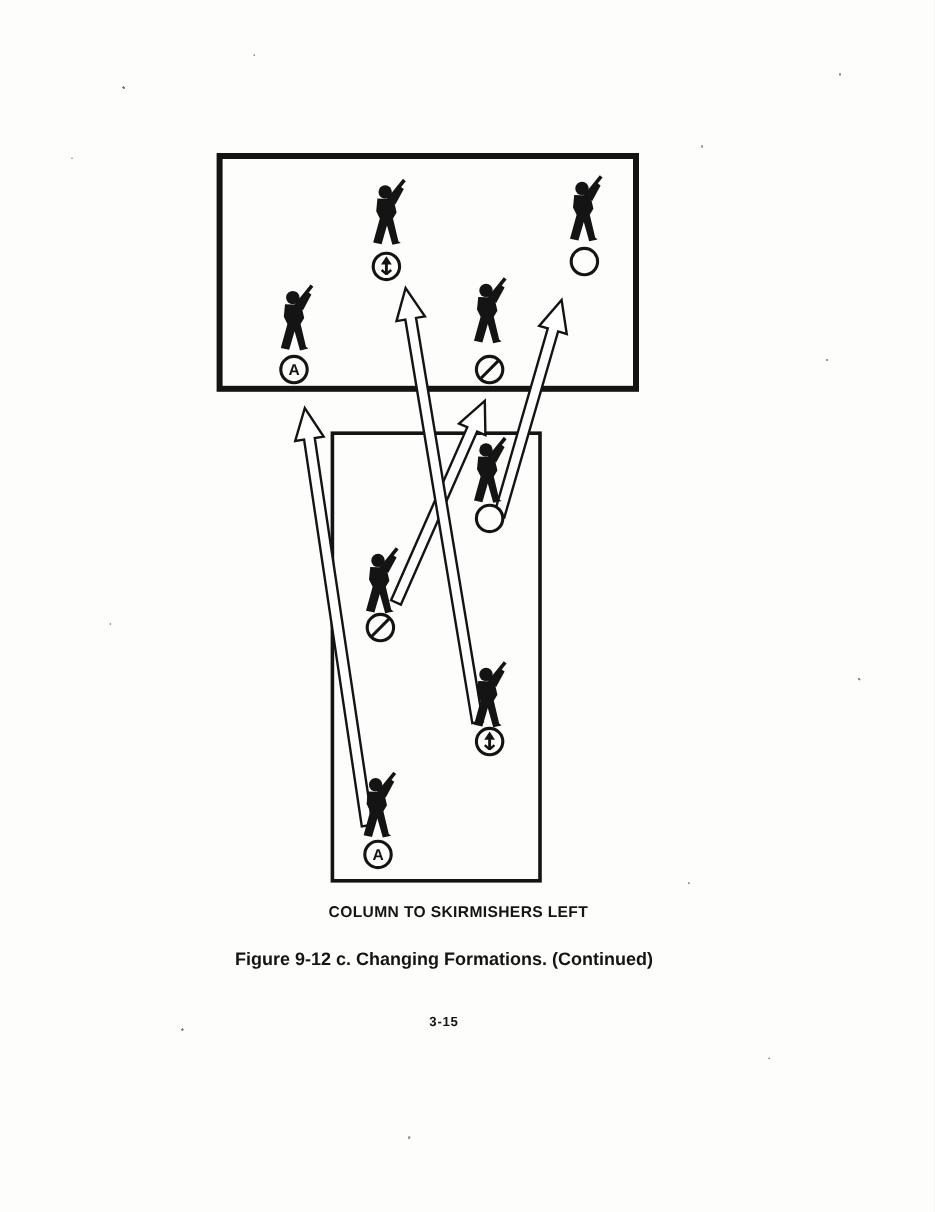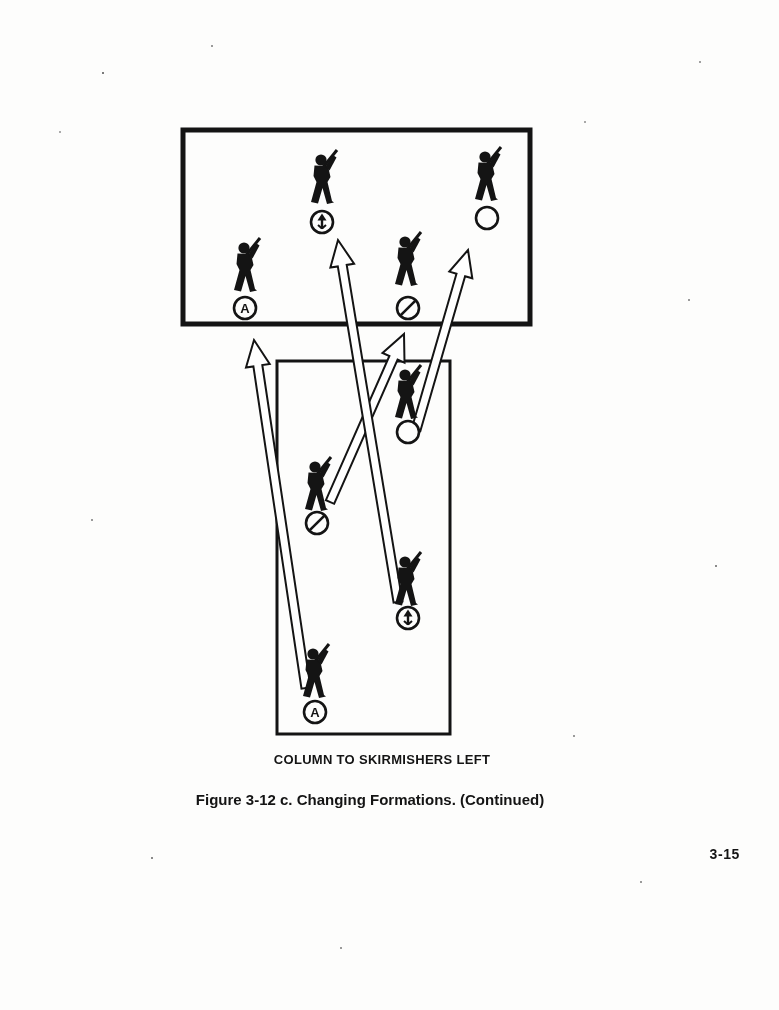--- a/index.html
+++ b/index.html
@@ -33,21 +33,21 @@
   .caption {
     position: absolute;
     left: 0;
     width: 740px;
     text-align: center;
     color: #141414;
     font-weight: 700;
   }
   .diagram-title { top: 752px; font-size: 13px; letter-spacing: 0.3px; padding-left: 24px; }
   .figure-caption { top: 791px; font-size: 15px; }
-  .page-number { top: 846px; font-size: 14px; letter-spacing: 0.6px; text-align: right; }
+  .page-number { top: 846px; font-size: 11px; letter-spacing: 0.6px; }
 </style>
 </head>
 <body>
 
 <div class="page" style="background: rgb(253, 253, 252);">
   <div class="speckles"></div>
 
   <svg id="diagram-svg" class="diagram" width="779" height="745" viewBox="0 0 779 745" xmlns="http://www.w3.org/2000/svg" xmlns:xlink="http://www.w3.org/1999/xlink">
     <defs>
       <g id="soldier-shape">
@@ -119,15 +119,15 @@
       <g transform="translate(314,674)">
         <use href="#soldier-shape" xlink:href="#soldier-shape"></use>
       </g>
       <g transform="translate(315,712)">
         <circle r="11" fill="#fdfdfc" stroke="#141414" stroke-width="2.6"></circle>
         <text y="4.8" text-anchor="middle" font-size="13" font-weight="bold" font-family="&quot;Liberation Sans&quot;, sans-serif" fill="#141414">A</text>
       </g>
     </svg>
 
   <div class="caption diagram-title">COLUMN TO SKIRMISHERS LEFT</div>
-  <div class="caption figure-caption">Figure 3-12 c.  Changing Formations. (Continued)</div>
+  <div class="caption figure-caption">Figure 9-12 c.  Changing Formations. (Continued)</div>
   <div class="caption page-number">3-15</div>
 </div>
 
 </body></html>

